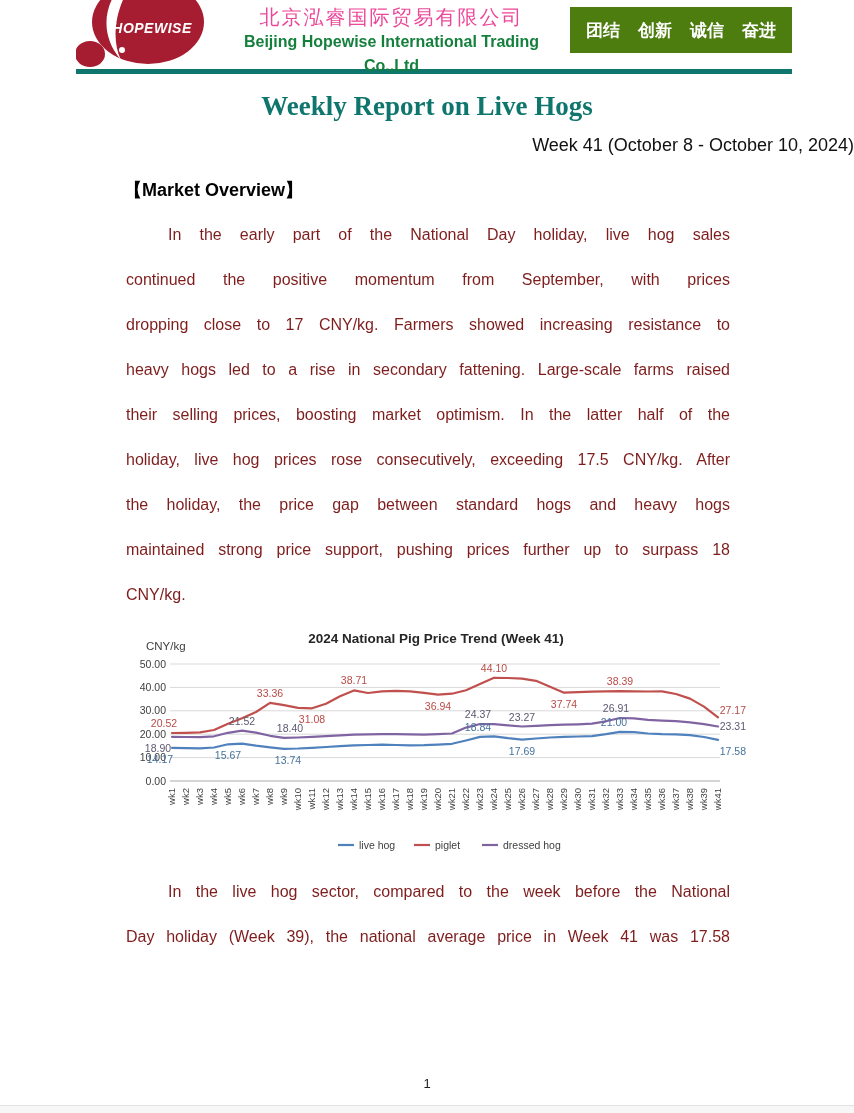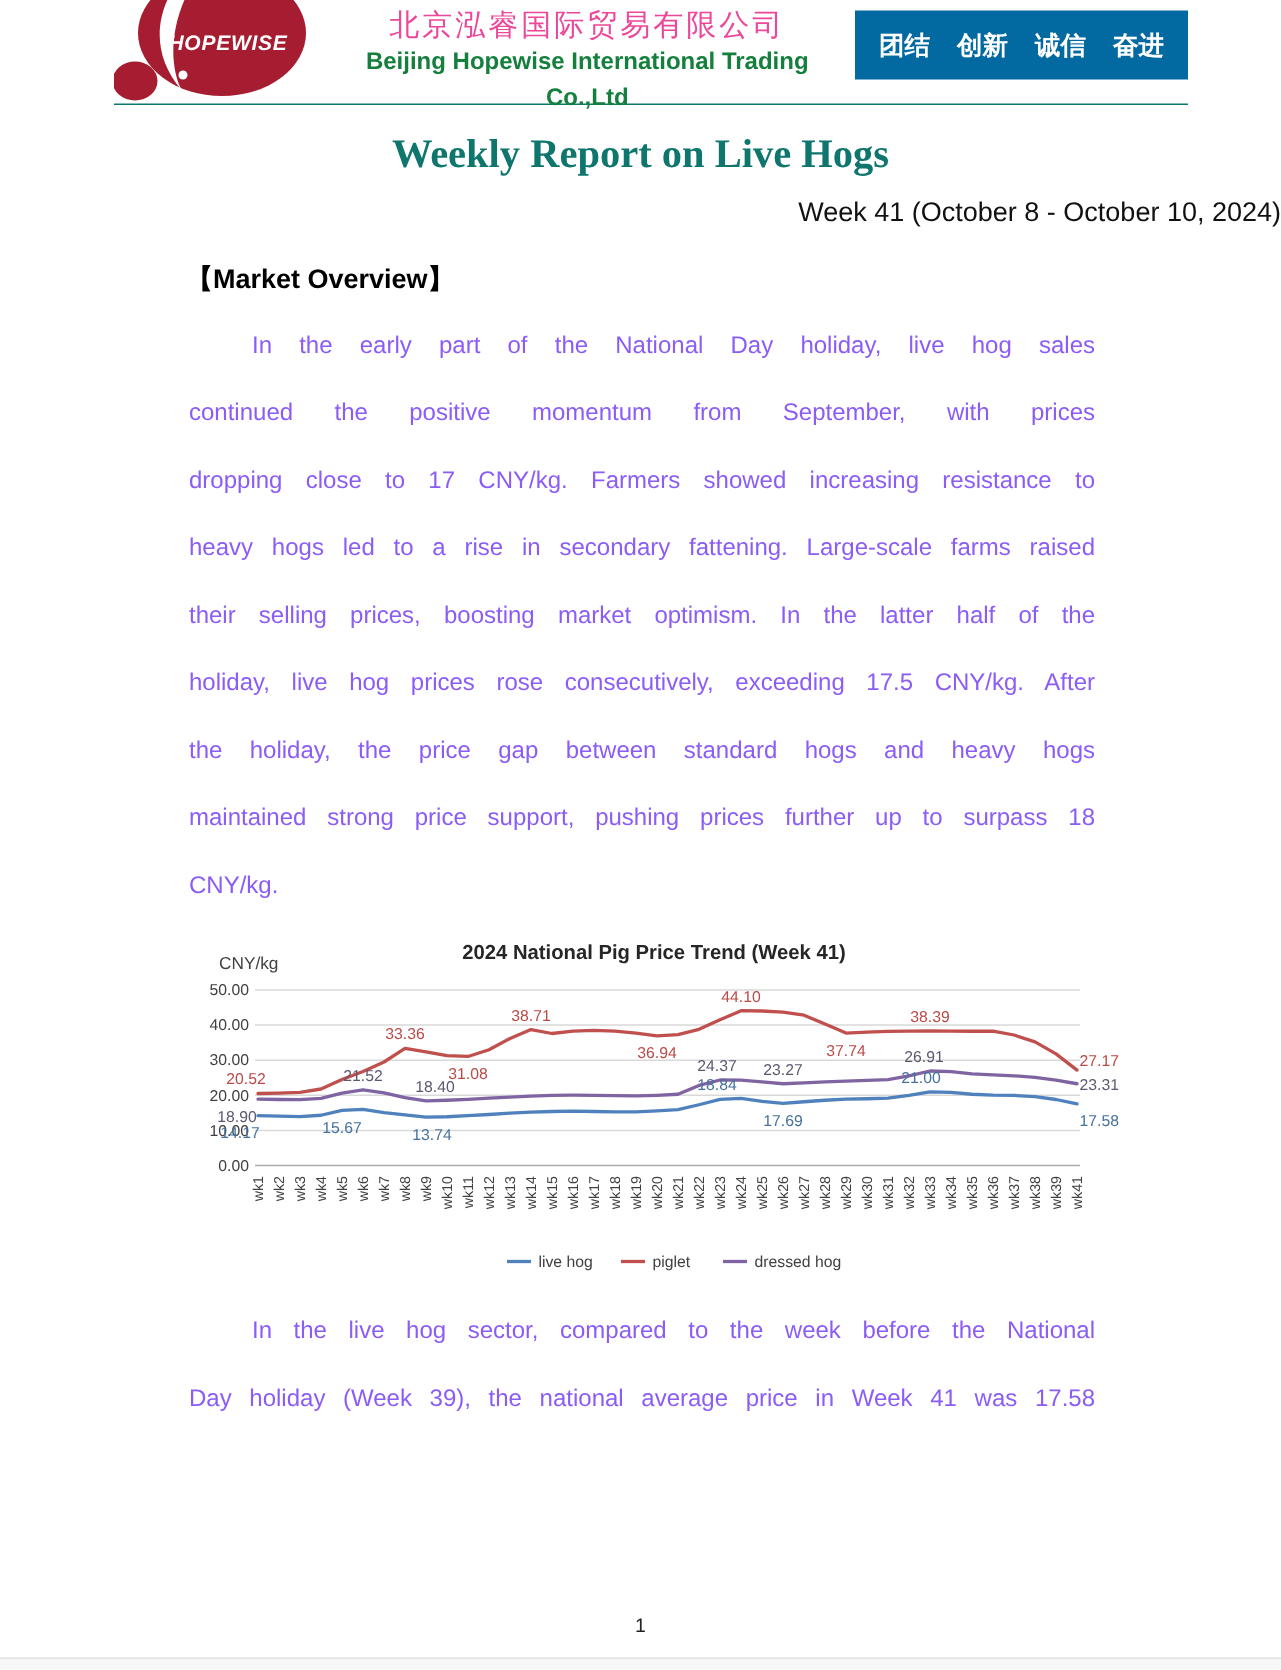--- a/index.html
+++ b/index.html
@@ -1,39 +1,39 @@
 <!DOCTYPE html>
 <html><head>
 <meta charset="utf-8">
 <style>
   html,body{margin:0;padding:0;background:#ffffff;}
   body{width:854px;height:1113px;position:relative;overflow:hidden;
        font-family:"Liberation Sans",sans-serif;color:#1b1b1b;}
 
   
   .report-header{position:relative;height:69px;margin:0 62px 0 76px;
-                 border-bottom:1px solid #0f766e;}
+                 border-bottom:5px solid #0f766e;}
   .logo-wrap{position:absolute;left:0;top:0;width:132px;height:68px;}
   .company-block{position:absolute;left:150px;right:235px;top:4px;text-align:center;}
   .company-zh{font-size:20px;letter-spacing:2px;color:#ec4899;line-height:26px;}
   .company-en{font-size:16px;font-weight:bold;color:#15803d;line-height:24px;}
   .slogan-banner{position:absolute;right:0;top:7px;width:222px;height:46px;
-                 background:#0369a1;display:flex;align-items:center;
+                 background:#4d7c0f;display:flex;align-items:center;
                  justify-content:space-between;padding:0 16px;box-sizing:border-box;}
   .banner-word{color:#ffffff;font-size:17px;font-weight:bold;}
 
   
   .page-title{margin-top:17px;text-align:center;
               font-family:"Liberation Serif",serif;font-weight:bold;
               font-size:27px;color:#0f766e;}
   .page-subtitle{margin-top:13px;text-align:right;font-size:18px;color:#111;}
   .section-heading{margin:22px 0 0 124px;font-size:18px;font-weight:bold;color:#000000;}
 
   
-  .paragraph{margin:10px 124px 0 126px;font-size:16px;line-height:45px;color:#8b5cf6;}
+  .paragraph{margin:10px 124px 0 126px;font-size:16px;line-height:45px;color:#7f1d1d;}
   .paragraph .line{text-align:justify;text-align-last:justify;}
   .paragraph .line:first-child{text-indent:42px;}
   .paragraph.last-left .line.last{text-align-last:left;}
 
   
   .chart-wrap{margin:4px 0 0 126px;width:626px;height:238px;}
   .chart-wrap svg{font-family:"Liberation Sans",sans-serif;}
 
   
   .page-number{position:absolute;left:0;right:0;top:1076px;text-align:center;

